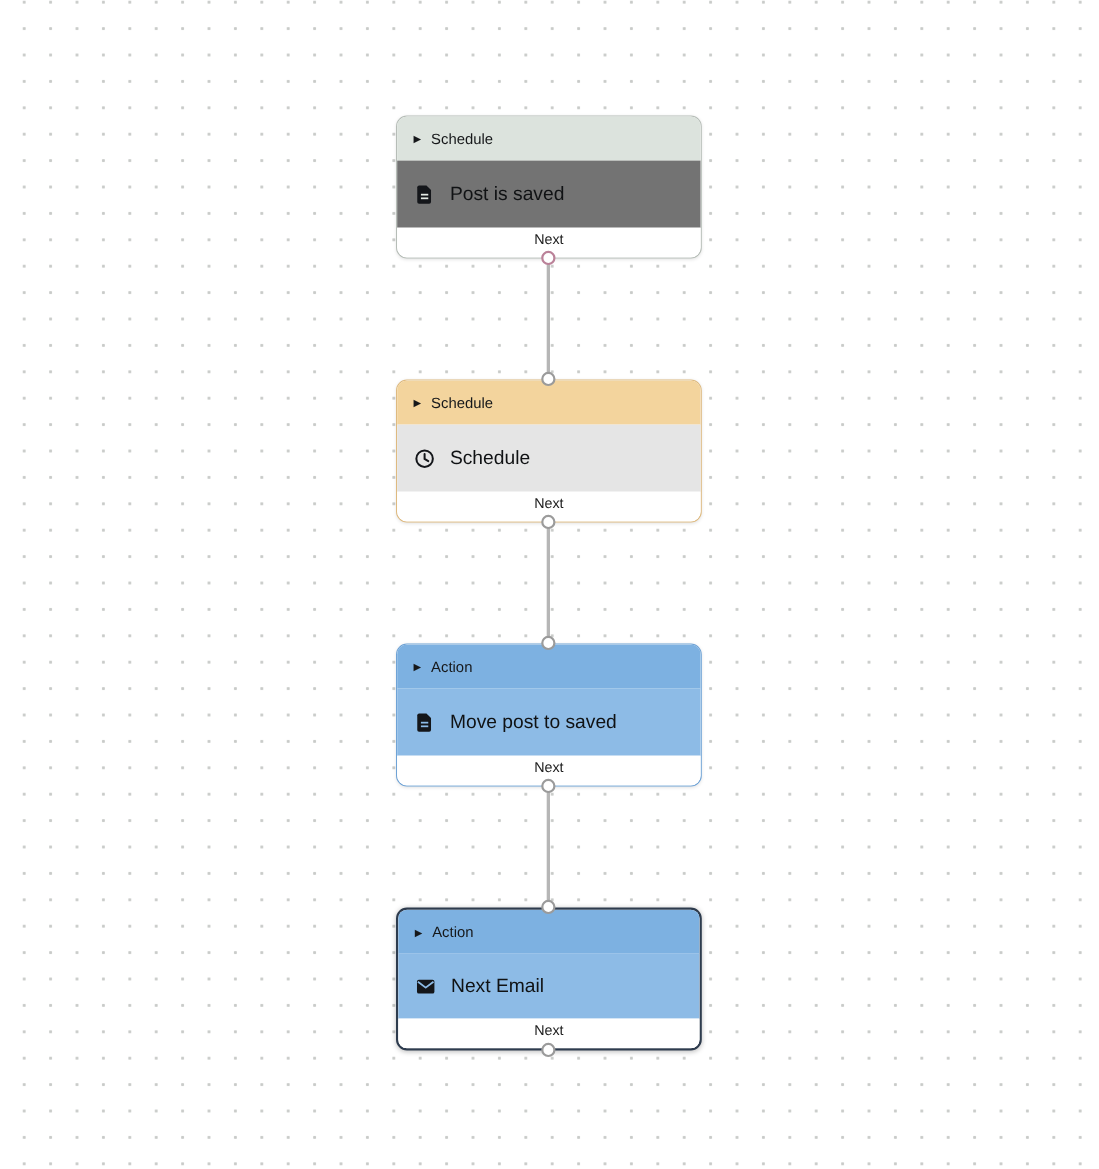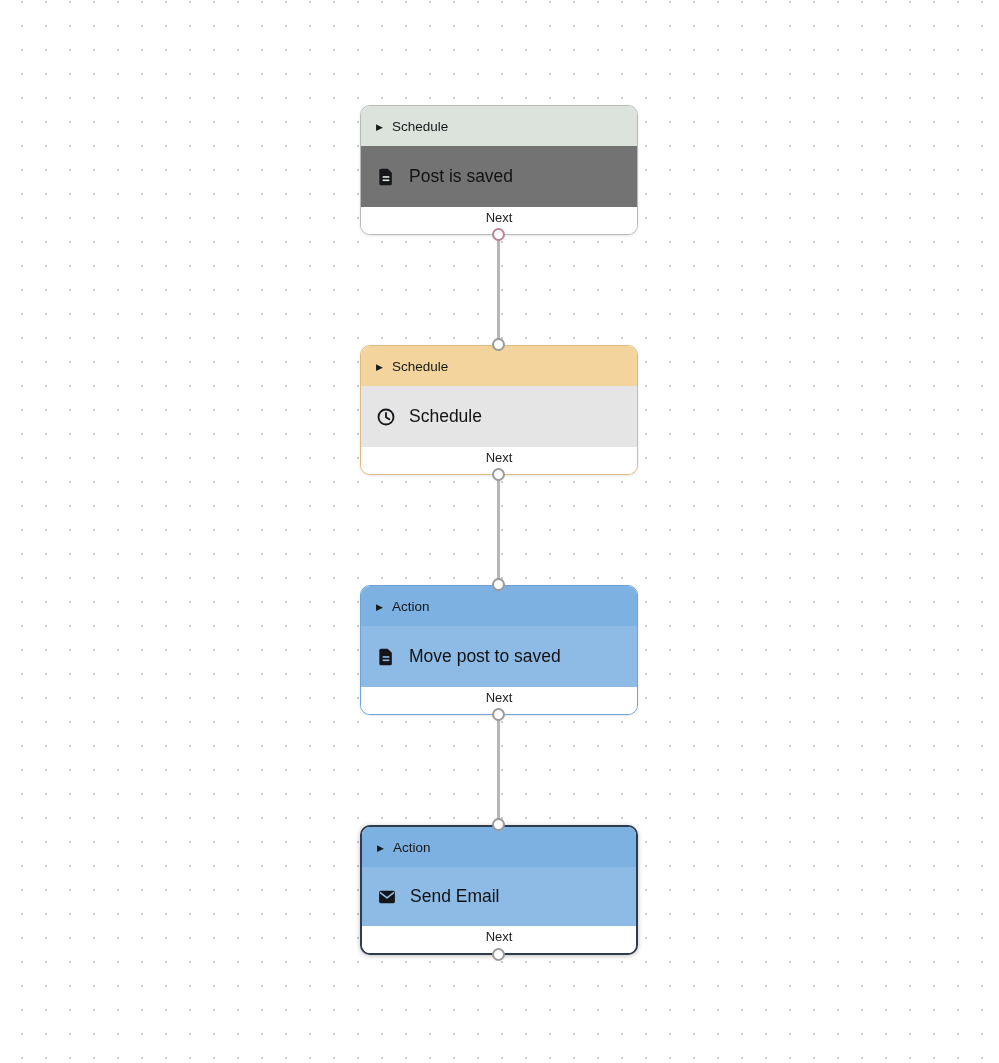--- a/index.html
+++ b/index.html
@@ -134,21 +134,21 @@
       <span class="tri">▶</span>
       <span>Action</span>
     </div>
     <div class="node-body">
       <span class="icon">
         <svg viewBox="0 0 24 24" width="20" height="20">
             <rect x="2.5" y="4.5" width="19" height="15" rx="2" fill="#14161a"></rect>
             <path d="M3.5 6.5l8.5 6.5 8.5-6.5" stroke="#8dbbe6" stroke-width="2" fill="none" stroke-linejoin="round"></path>
           </svg>
       </span>
-      <span>Send Email</span>
+      <span>Next Email</span>
     </div>
     <div class="node-footer">
       <span>Next</span>
     </div>
   </div>
 
   <div class="port pink" style="left:492px;top:228px;"></div>
   <div class="port" style="left:492px;top:338px;"></div>
   <div class="port" style="left:492px;top:468px;"></div>
   <div class="port" style="left:492px;top:578px;"></div>

